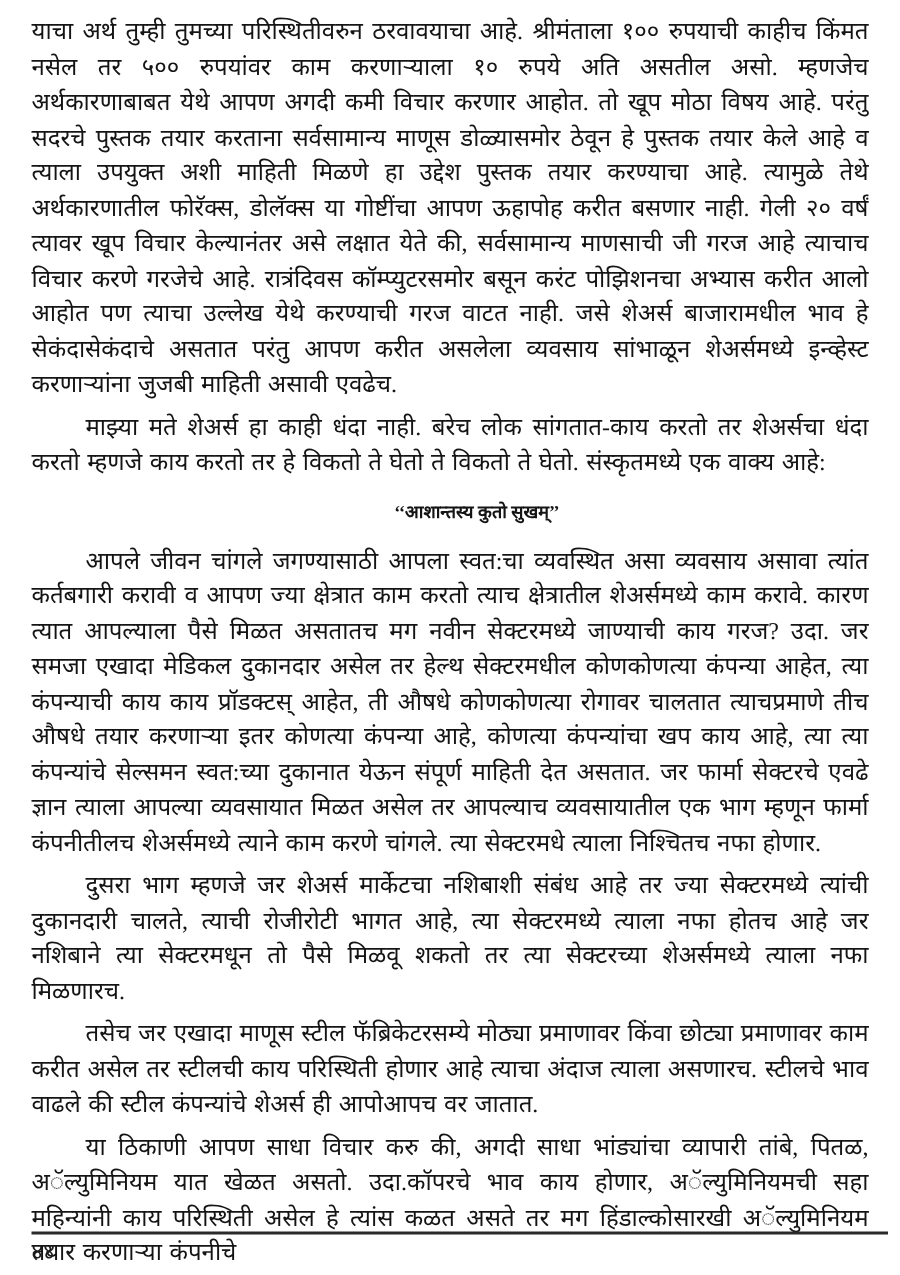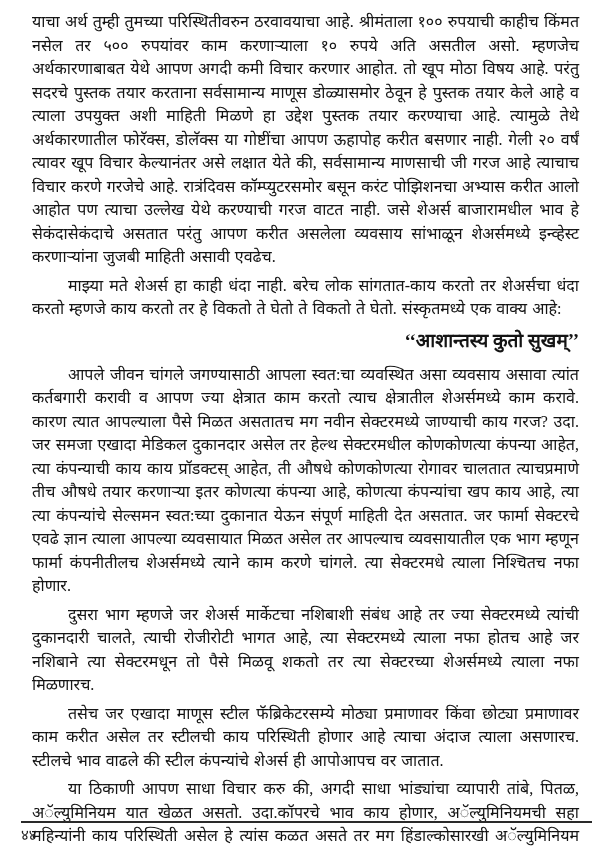--- a/index.html
+++ b/index.html
@@ -7,46 +7,46 @@
     padding: 0;
     background: #e8e8e8;
   }
   .page {
     position: relative;
     width: 600px;
     height: 850px;
     margin: 0 auto;
     background: #ffffff;
     box-sizing: border-box;
-    padding: 10px 21px 0 32px;
+    padding: 10px 21px 0 21px;
     overflow: hidden;
     font-family: "Liberation Serif", "DejaVu Serif", serif;
     color: #141414;
   }
   .text-block {
     width: 100%;
   }
   .para {
     font-size: 16px;
     line-height: 23.5px;
     text-align: justify;
     text-indent: 36px;
     margin: 0 0 5px 0;
     word-spacing: 1px;
   }
   .para.continuation {
     text-indent: 0;
   }
   .quote {
-    font-size: 19px;
+    font-size: 12px;
     font-weight: bold;
     line-height: 26px;
     margin: 7px 0 9px 0;
     padding-left: 36px;
-    text-align: right;
+    text-align: center;
     text-indent: 0;
   }
   .footer {
     position: absolute;
     left: 21px;
     right: 8px;
     bottom: 6px;
   }
   .footer-rule {
     border: none;

